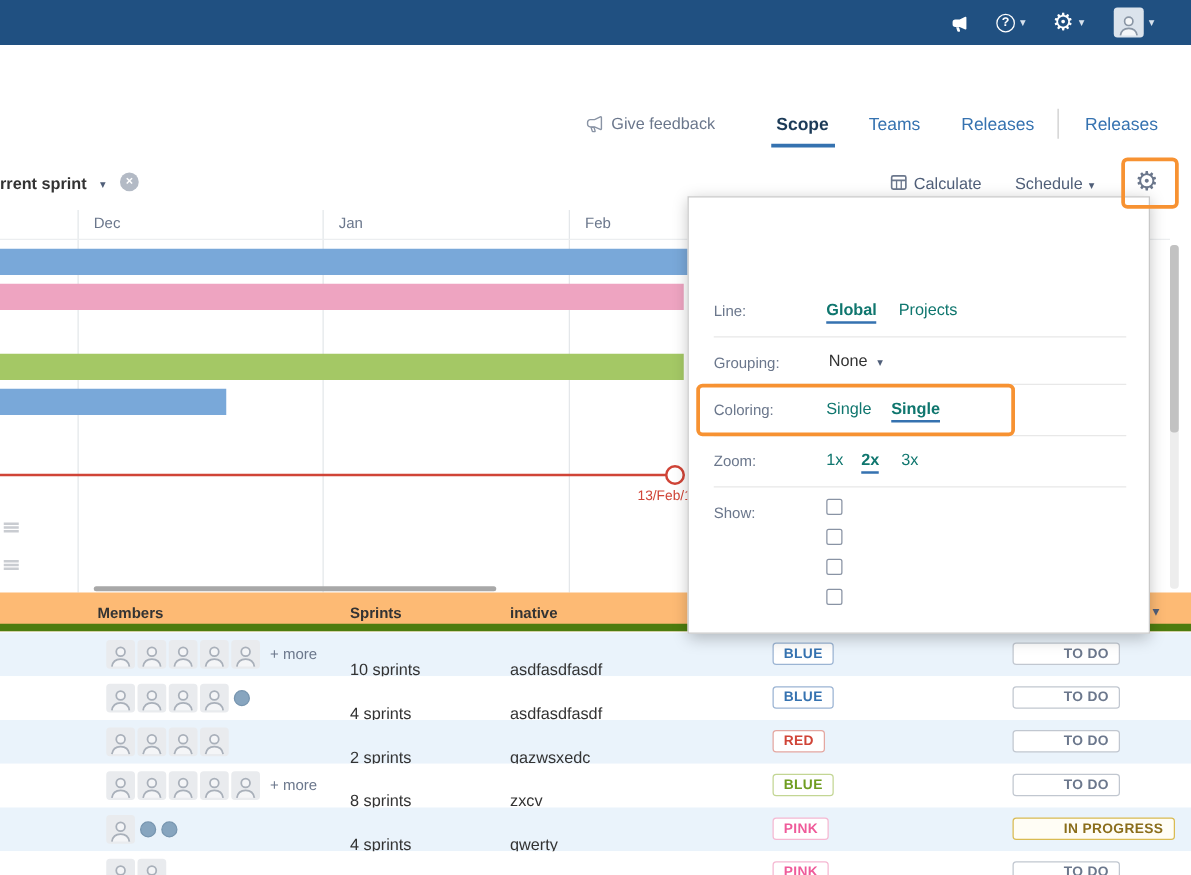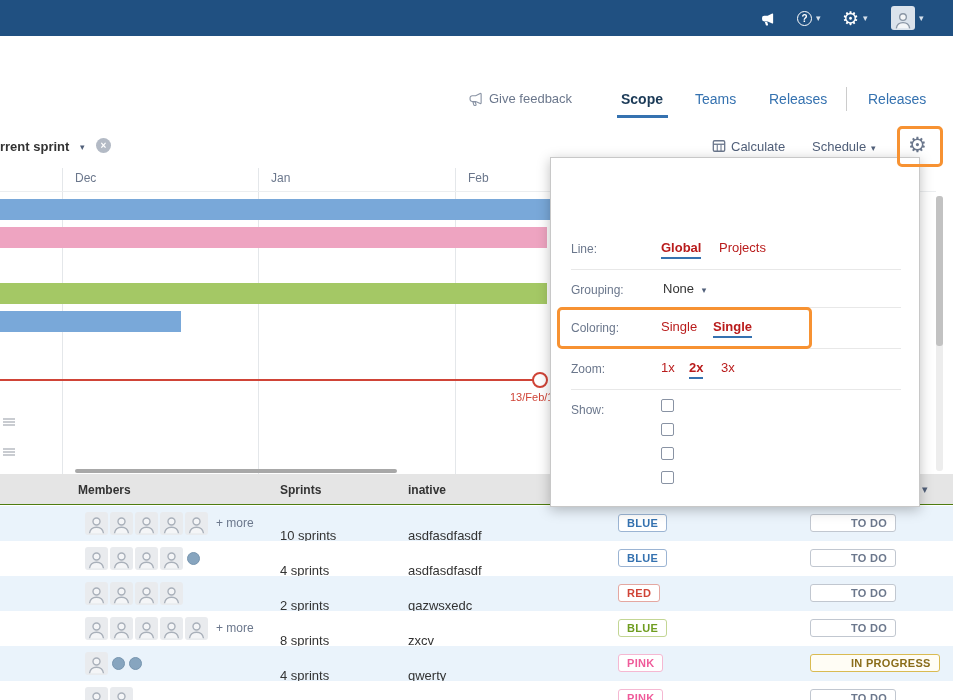--- a/index.html
+++ b/index.html
@@ -54,22 +54,22 @@
   .todayline { position:absolute; top:379px; left:0; width:540px; height:2px; background:#d04437; }
   .todaycircle { position:absolute; top:372px; left:532px; width:16px; height:16px; border:2px solid #d04437;
                  border-radius:50%; background:#fff; }
   .todaylabel { position:absolute; top:391px; left:510px; font-size:11px; color:#d04437; }
   .drag-handle { position:absolute; left:3px; width:12px; height:8px;
                  border-top:2px solid #c9ccd1; border-bottom:2px solid #c9ccd1; }
   .drag-handle::after { content:""; display:block; margin-top:1px; border-top:2px solid #c9ccd1; }
 
   
   .hscroll { position:absolute; left:75px; top:469px; width:322px; height:4px; background:#a8a8a8; border-radius:2px; cursor:pointer; }
-  .thead { position:absolute; top:474px; left:0; width:953px; height:31px; background:#e5e5e5;
-           border-bottom:1px solid #4d7c0f; }
+  .thead { position:absolute; top:474px; left:0; width:953px; height:31px; background:#fdba74;
+           border-bottom:6px solid #4d7c0f; }
   .th { position:absolute; top:9px; font-size:12px; font-weight:bold; color:#333; }
   .thead-caret { position:absolute; left:922px; top:9px; font-size:11px; color:#505f79; cursor:pointer; }
   #table-rows { position:absolute; top:506px; left:0; width:953px; }
   .trow { position:relative; height:35px; width:953px; background:#fff; cursor:pointer; }
   .trow.alt { background:#eaf3fb; }
   .avgroup { position:absolute; left:85px; top:5px; height:24px; display:flex; align-items:center; gap:2px; }
   .avatar { width:23px; height:23px; border-radius:3px; background:#e9ebee; display:inline-flex;
             align-items:flex-end; justify-content:center; overflow:hidden; flex:0 0 auto; }
   .mbadge { width:13px; height:13px; border-radius:50%; background:#87a5bf; border:1px solid #7795af;
             flex:0 0 auto; margin-left:2px; }
@@ -87,21 +87,21 @@
   .lz-green { color:#6f9d20; border-color:#c3d694; }
   .lz-pink  { color:#ef5b9a; border-color:#f5b8d2; }
   .st-to-do { color:#6b778c; border-color:#c1c7d0; }
   .st-in-progress { color:#8a6d1a; border-color:#d9bb52; background:#fffdf5; }
 
   
   .popup { position:absolute; left:550px; top:157px; width:370px; height:350px; background:#fff;
            border:1px solid #c8c8c8; box-shadow:0 3px 12px rgba(0,0,0,.25); z-index:20; }
   .popup h2 { position:absolute; left:20px; top:24px; font-size:24px; font-weight:normal; color:#333; }
   .plabel { position:absolute; left:20px; font-size:12px; color:#6b778c; }
-  .opt { position:absolute; font-size:13px; color:#b91c1c; cursor:pointer; }
+  .opt { position:absolute; font-size:13px; color:#0f766e; cursor:pointer; }
   .opt.selected { font-weight:bold; border-bottom:2px solid #3572b0; padding-bottom:2px; }
   .psep { position:absolute; left:20px; width:330px; height:1px; background:#e8e8e8; }
   .cbrow { position:absolute; left:110px; display:flex; align-items:center; gap:8px; cursor:pointer; }
   .cb { width:13px; height:13px; border:1px solid #8993a4; border-radius:2px; background:#fff;
         font-size:11px; font-weight:bold; color:#172b4d; line-height:11px; text-align:center; }
   .cblabel { font-size:13px; color:#333; }
   .ddvalue { position:absolute; font-size:13px; color:#333; cursor:pointer; }
 
   
   .annotation { position:absolute; border:3px solid #f79232; border-radius:5px; z-index:40; pointer-events:none; }

